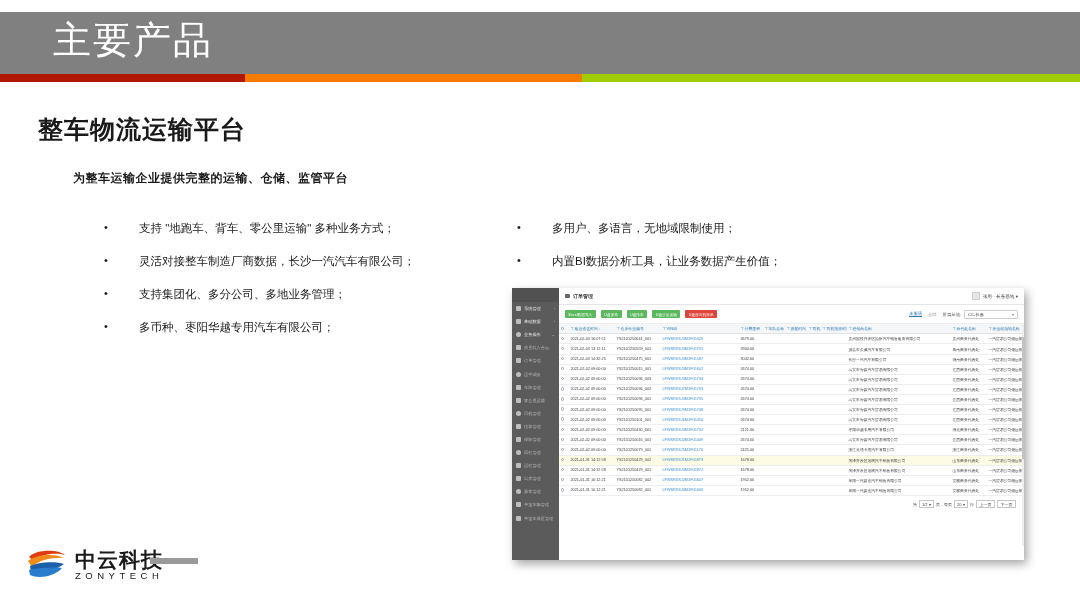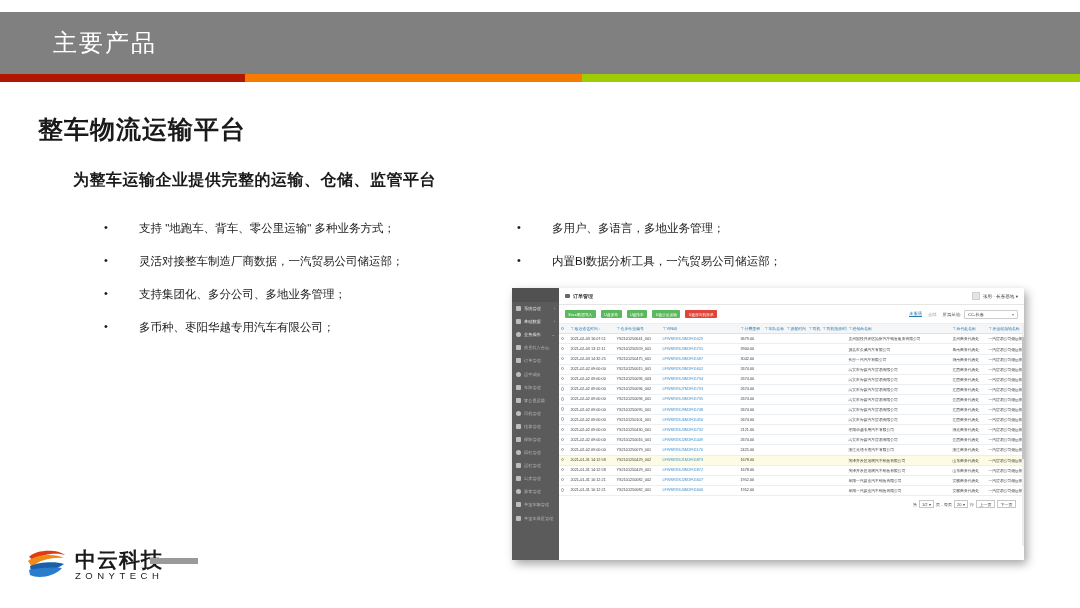--- a/index.html
+++ b/index.html
@@ -11,37 +11,37 @@
   }
   #slide { position: relative; width: 1080px; height: 608px; background: #fff; }
 
   
   .hdr-band {
     position: absolute; left: 0; top: 12px; width: 1080px; height: 62px;
     background: #808080;
   }
   .hdr-title {
     position: absolute; left: 53px; top: 22px;
-    font-size: 24px; color: #ffffff; font-weight: 400; letter-spacing: 2px;
-    line-height: 42px; white-space: nowrap;
+    font-size: 38px; color: #ffffff; font-weight: 400; letter-spacing: 2px;
+    line-height: 42px; white-space: nowrap; font-family: Liberation Mono, monospace;
   }
   .rule { position: absolute; top: 74px; height: 8px; }
   .rule.r1 { left: 0;    width: 245px; background: #b01600; }
   .rule.r2 { left: 245px; width: 337px; background: #f57c00; }
   .rule.r3 { left: 582px; width: 498px; background: #9fcc05; }
 
   
   .h1 {
     position: absolute; left: 38px; top: 113px;
     font-size: 25px; color: #1a1a1a; font-weight: 700; letter-spacing: 1px;
     white-space: nowrap;
   }
   .h2 {
     position: absolute; left: 73px; top: 170px;
-    font-size: 16px; color: #1a1a1a; font-weight: 700; letter-spacing: .5px;
+    font-size: 12px; color: #1a1a1a; font-weight: 700; letter-spacing: .5px;
     white-space: nowrap;
     text-align: right;
   }
 
   .bullets { position: absolute; }
   .bullets.left  { left: 104px; top: 221px; width: 420px; }
   .bullets.right { left: 517px; top: 221px; width: 420px; }
   .bullet {
     position: relative; padding-left: 35px;
     font-size: 11.5px; color: #1a1a1a; line-height: 14px;
@@ -187,27 +187,27 @@
   <div class="hdr-title">主要产品</div>
   <div class="rule r1"></div>
   <div class="rule r2"></div>
   <div class="rule r3"></div>
 
   <div class="h1">整车物流运输平台</div>
   <div class="h2">为整车运输企业提供完整的运输、仓储、监管平台</div>
 
   <div class="bullets left">
     <div class="bullet">支持 "地跑车、背车、零公里运输" 多种业务方式；</div>
-    <div class="bullet">灵活对接整车制造厂商数据，一汽贸易公司储运部；</div>
+    <div class="bullet">灵活对接整车制造厂商数据，长沙一汽汽车有限公司；</div>
     <div class="bullet">支持集团化、多分公司、多地业务管理；</div>
     <div class="bullet">多币种、枣阳华越专用汽车有限公司；</div>
   </div>
   <div class="bullets right">
-    <div class="bullet">多用户、多语言，多地业务管理；</div>
-    <div class="bullet">内置BI数据分析工具，一汽贸易公司储运部；</div>
+    <div class="bullet">多用户、多语言，无地域限制使用；</div>
+    <div class="bullet">内置BI数据分析工具，让业务数据产生价值；</div>
   </div>
 
   <div id="shot">
 
     <div class="side">
       <div class="side-top"></div>
       <div id="side-items">
           <div class="side-item grp">
             <span class="si-ico"></span>
             <span>系统管理</span>

